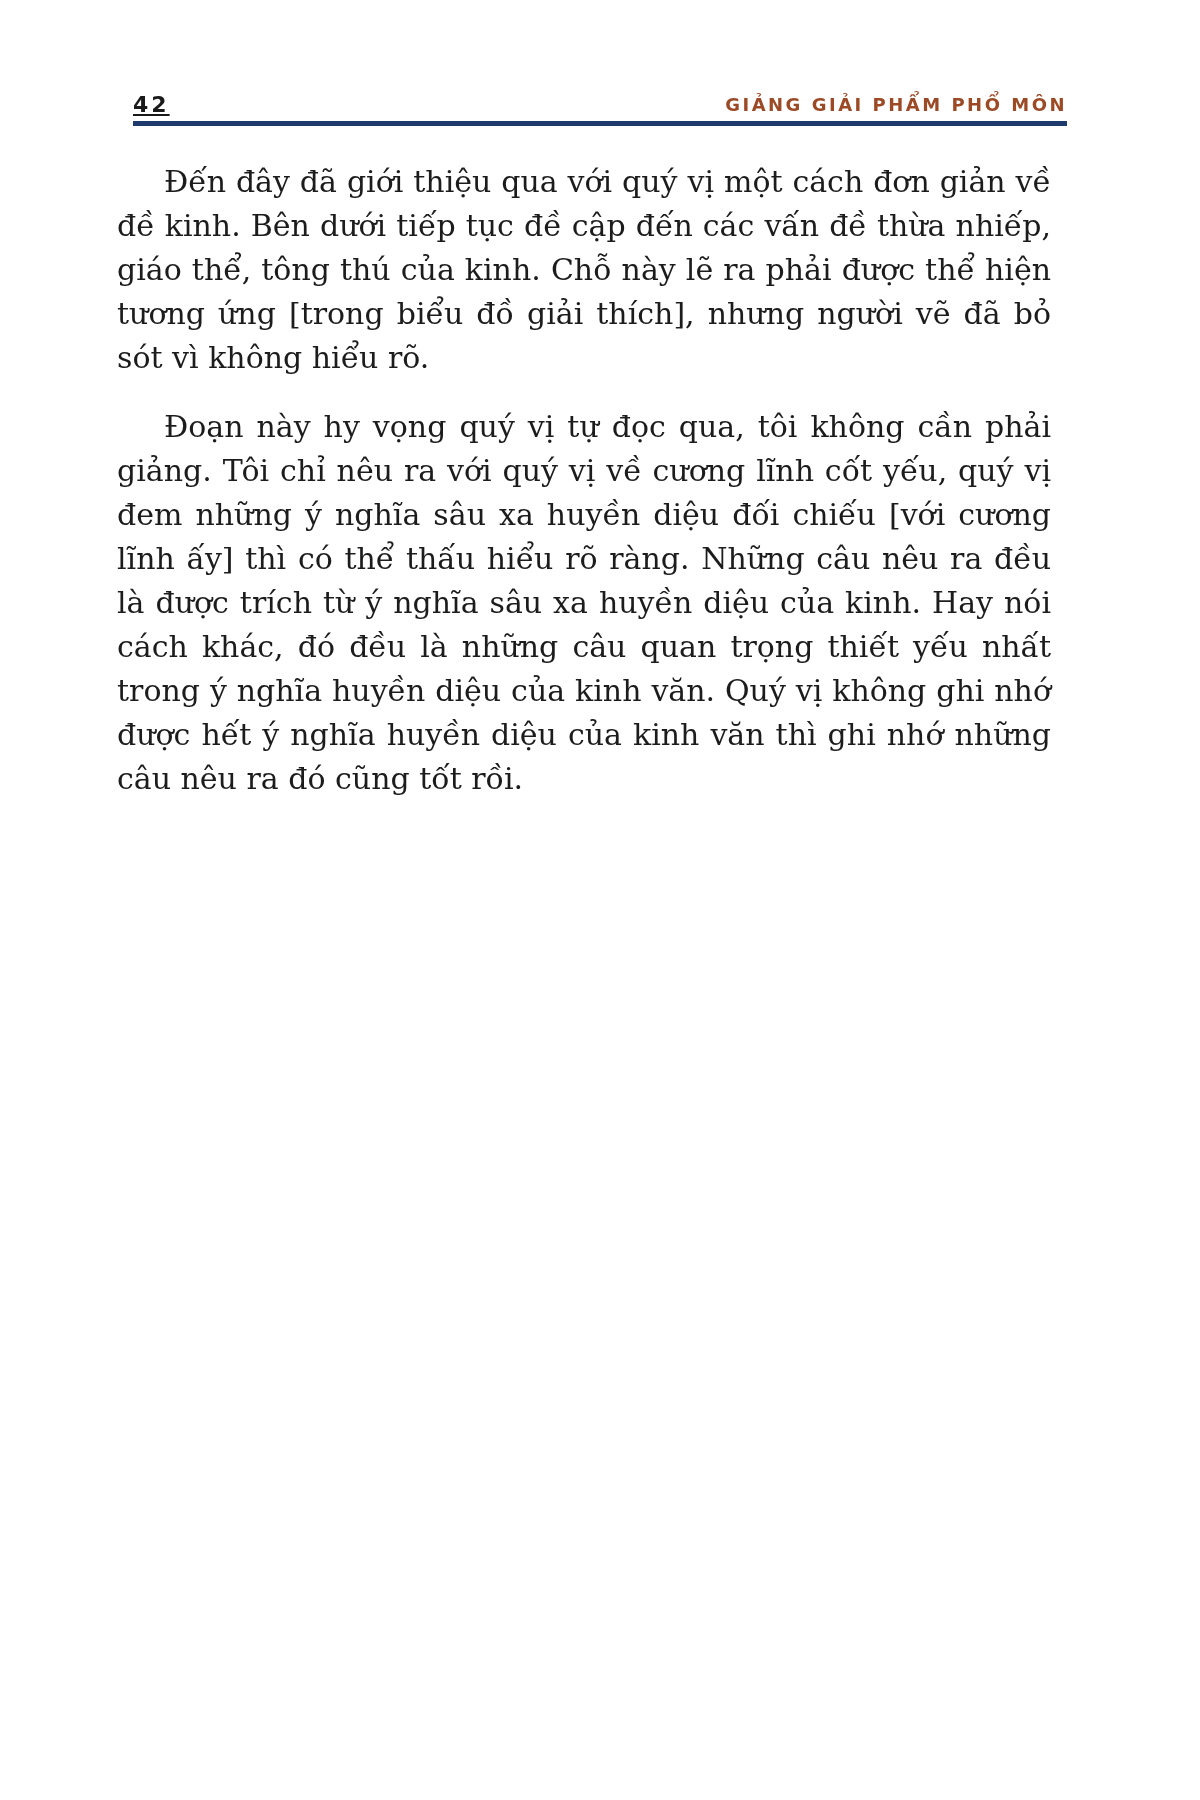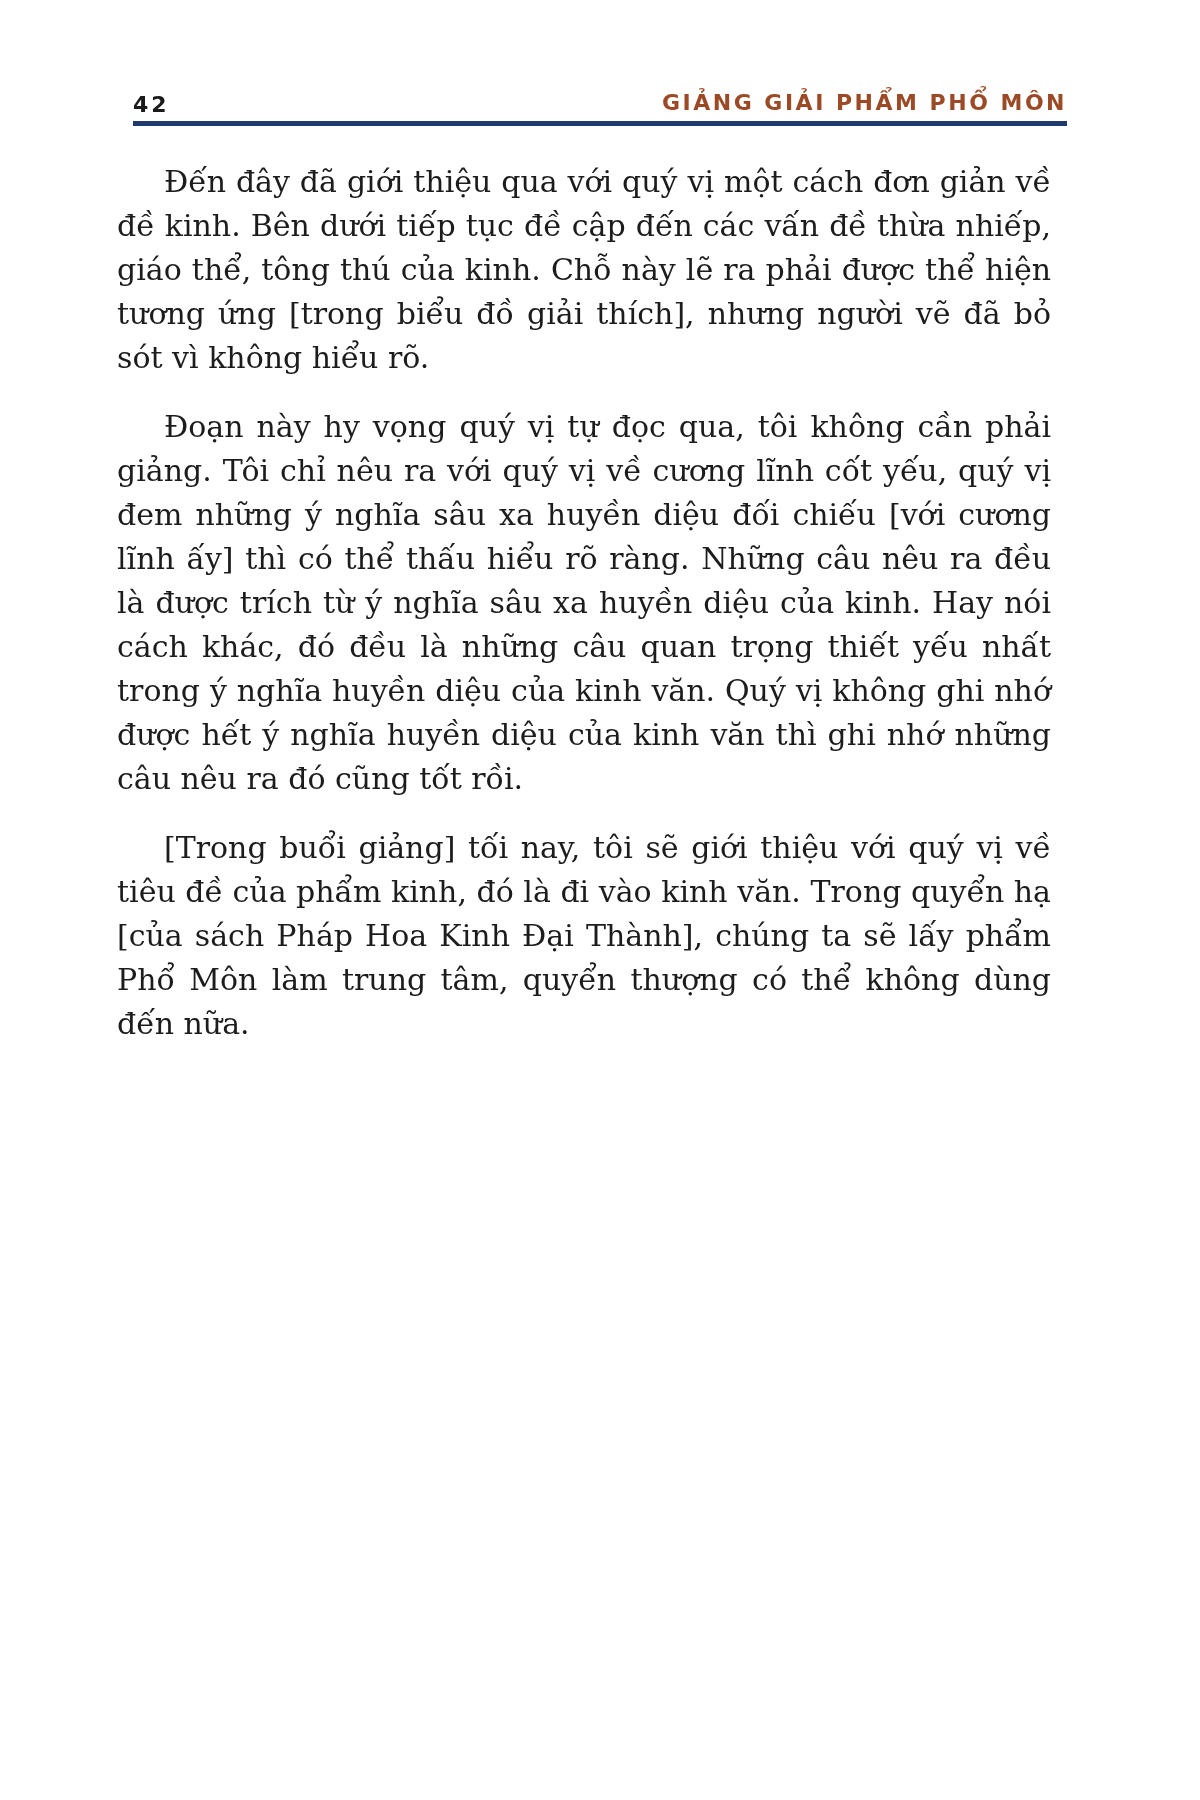--- a/index.html
+++ b/index.html
@@ -25,23 +25,24 @@
     align-items: flex-end;
     justify-content: space-between;
     font-family: "DejaVu Sans", sans-serif;
   }
   .page-number {
     font-size: 22px;
     font-weight: 700;
     letter-spacing: 3px;
     color: var(--page-number-color, #1a1a1a);
     line-height: 1;
+    text-decoration: underline;
   }
   .running-title {
-    font-size: 22px;
+    font-size: 18px;
     font-weight: 700;
     letter-spacing: 2.5px;
     color: var(--title-color, #9c4a26);
     line-height: 1.2;
     text-align: right;
   }
   .header-rule {
     position: absolute;
     top: 121px;
     left: 133px;
@@ -72,16 +73,15 @@
   <div class="page-header">
     <span class="page-number">42</span>
     <span class="running-title">GIẢNG GIẢI PHẨM PHỔ MÔN</span>
   </div>
 
   <div class="header-rule"></div>
 
   <div class="body-text">
     <p>Đến đây đã giới thiệu qua với quý vị một cách đơn giản về đề kinh. Bên dưới tiếp tục đề cập đến các vấn đề thừa nhiếp, giáo thể, tông thú của kinh. Chỗ này lẽ ra phải được thể hiện tương ứng [trong biểu đồ giải thích], nhưng người vẽ đã bỏ sót vì không hiểu rõ.</p>
     <p>Đoạn này hy vọng quý vị tự đọc qua, tôi không cần phải giảng. Tôi chỉ nêu ra với quý vị về cương lĩnh cốt yếu, quý vị đem những ý nghĩa sâu xa huyền diệu đối chiếu [với cương lĩnh ấy] thì có thể thấu hiểu rõ ràng. Những câu nêu ra đều là được trích từ ý nghĩa sâu xa huyền diệu của kinh. Hay nói cách khác, đó đều là những câu quan trọng thiết yếu nhất trong ý nghĩa huyền diệu của kinh văn. Quý vị không ghi nhớ được hết ý nghĩa huyền diệu của kinh văn thì ghi nhớ những câu nêu ra đó cũng tốt rồi.</p>
-    <p>[Trong buổi giảng] tối nay, tôi sẽ giới thiệu với quý vị về tiêu đề của phẩm kinh, đó là đi vào kinh văn. Trong quyển hạ [của sách Pháp Hoa Kinh Đại Thành], chúng ta sẽ lấy phẩm Phổ Môn làm trung tâm, quyển thượng có thể không dùng đến nữa.</p>
   </div>
 
 </div>
 
 </body></html>

